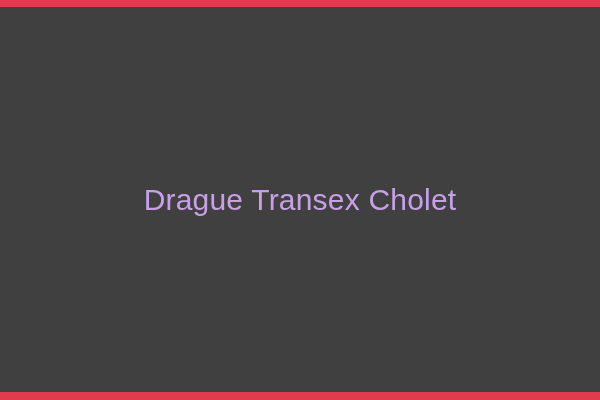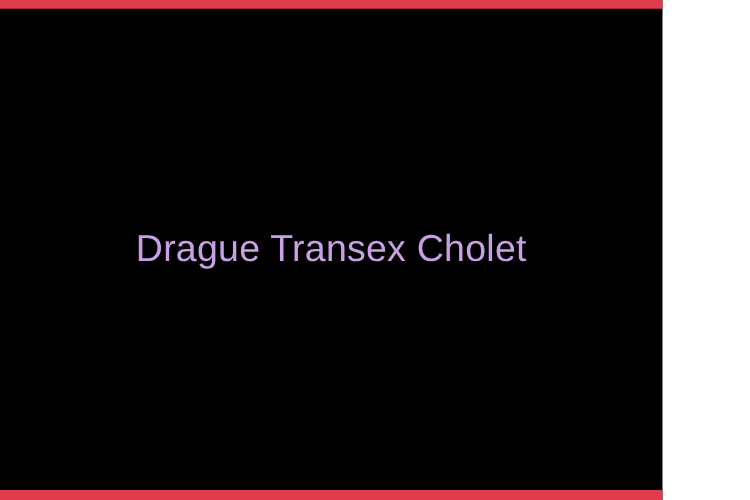--- a/index.html
+++ b/index.html
@@ -13,23 +13,23 @@
     width: 600px;
     height: 400px;
     overflow: hidden;
     font-family: "Liberation Sans", sans-serif;
   }
 
   
   .banner {
     position: relative;
     box-sizing: border-box;
-    width: 530px;
+    width: 600px;
     height: 400px;
-    background-color: #000000;
+    background-color: #404040;
     display: flex;
     align-items: center;
     justify-content: center;
     overflow: hidden;
   }
 
   
   .accent-bar {
     position: absolute;
     left: 0;

